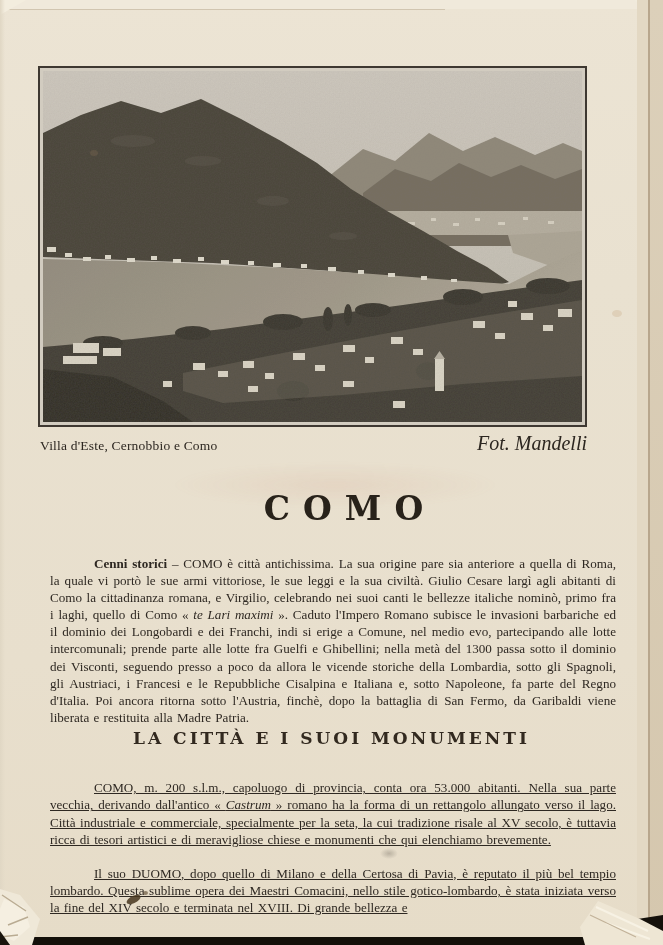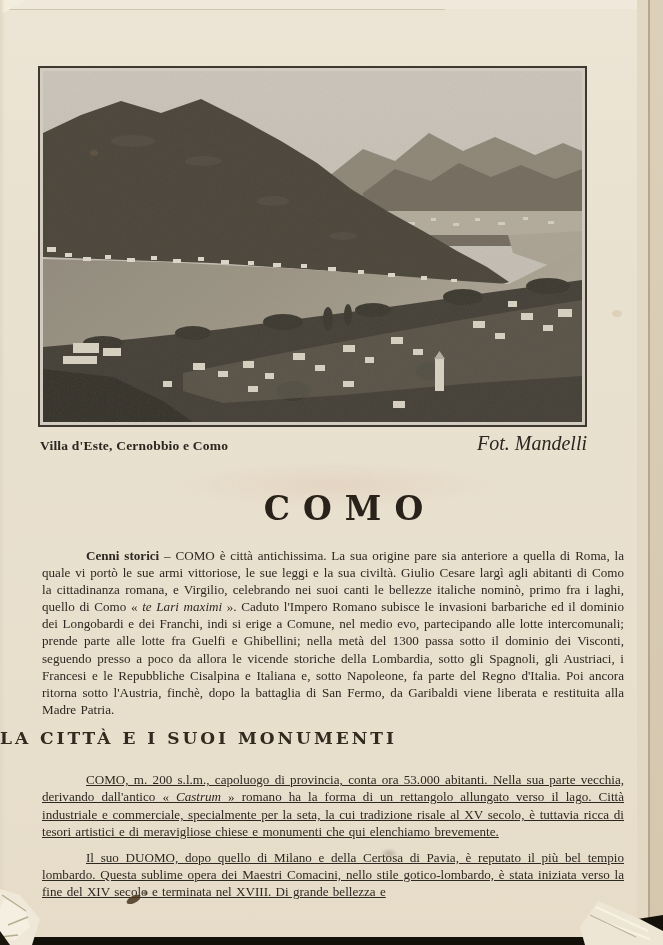--- a/index.html
+++ b/index.html
@@ -17,35 +17,35 @@
   .edge-right-b{position:absolute;left:650px;top:0;width:13px;height:945px;background:linear-gradient(180deg,#dcd0ba,#d5c7ae);}
   .edge-right-crease{position:absolute;left:648px;top:0;width:2px;height:945px;background:rgba(150,125,95,.55);}
   .edge-left{position:absolute;left:0;top:0;width:5px;height:945px;background:linear-gradient(90deg,#e0d7c4,rgba(224,215,196,0));}
   
   .photo-frame{
     position:absolute;left:38px;top:66px;width:549px;height:361px;box-sizing:border-box;
     border:2px solid #3e3831;background:#d2ccc0;padding:3px;
   }
   .photo-frame svg{display:block;width:539px;height:351px;}
   .caption-row{position:absolute;left:40px;top:432px;width:547px;display:flex;justify-content:space-between;align-items:baseline;}
-  .caption-left{font-weight:700;font-size:13.5px;letter-spacing:.2px;color:#2c2620;}
+  .caption-left{font-weight:400;font-size:13.5px;letter-spacing:.2px;color:#2c2620;}
   .caption-right{font-style:italic;font-size:20px;color:#2c2620;}
   
   .ghost{position:absolute;left:170px;top:462px;width:330px;height:46px;border-radius:50%;
     background:radial-gradient(ellipse at center,rgba(195,120,95,.10),rgba(195,120,95,0) 70%);filter:blur(2px);}
   
   .title{position:absolute;left:0;top:478px;width:663px;text-align:center;
     font-family:"DejaVu Serif",serif;font-weight:800;font-size:33px;line-height:38px;
     letter-spacing:13px;padding-left:13px;box-sizing:border-box;color:#28221a;}
-  .heading2{position:absolute;left:0;top:728px;width:663px;
+  .heading2{position:absolute;left:0;top:728px;width:663px;text-align:center;
     font-family:"DejaVu Serif",serif;font-weight:800;font-size:17px;letter-spacing:3px;color:#32291f;}
   
   .body-block{position:absolute;left:34px;width:598px;font-size:13.1px;line-height:17.1px;
     text-align:justify;color:#2e2822;word-spacing:1px;}
-  .body-block p{margin:8px;text-indent:44px;}
+  .body-block p{margin:16px;text-indent:44px;}
   .body1{top:539px;}
   .body2{top:763px;line-height:17.4px;text-decoration:underline;}
   
   .stain1{position:absolute;left:126px;top:896px;width:15px;height:7px;border-radius:60% 40% 55% 45%;
     background:#46361f;transform:rotate(-22deg);opacity:.85;}
   .stain1b{position:absolute;left:143px;top:891px;width:5px;height:4px;border-radius:50%;background:#55432a;opacity:.6;}
   .stain2{position:absolute;left:380px;top:848px;width:18px;height:11px;border-radius:50%;
     background:radial-gradient(rgba(85,80,70,.30),rgba(85,80,70,0) 70%);filter:blur(.5px);}
   .foxing1{position:absolute;left:90px;top:150px;width:8px;height:6px;border-radius:50%;background:rgba(170,140,100,.18);}
   .foxing2{position:absolute;left:612px;top:310px;width:10px;height:7px;border-radius:50%;background:rgba(185,150,105,.22);}

